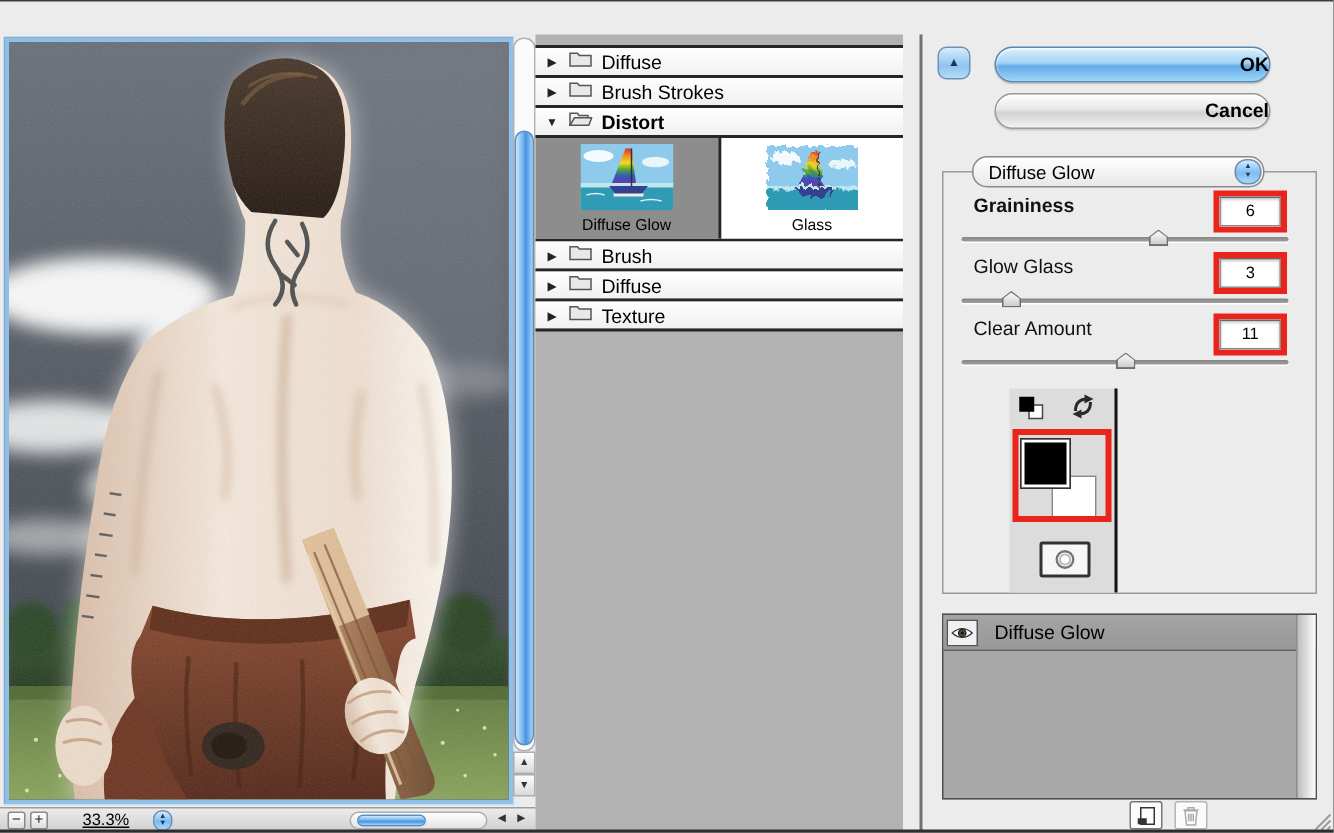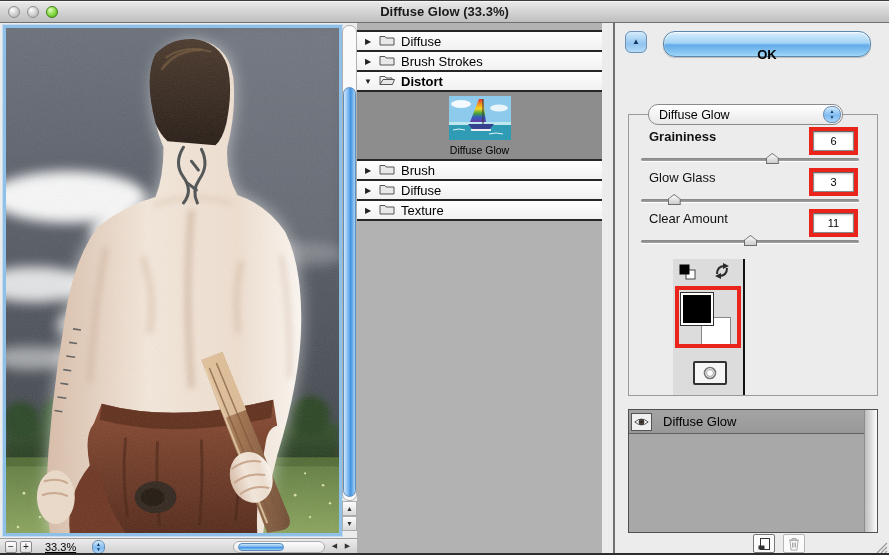--- a/index.html
+++ b/index.html
@@ -34,21 +34,21 @@
   .sb-btn{position:absolute;left:0;width:15px;height:15px;font-size:7px;line-height:13px;
     text-align:center;color:#333;background:linear-gradient(#fdfdfd,#d9d9d9);
     border:1px solid #adadad;cursor:default;}
   
   .statusbar{position:absolute;left:0;top:537px;width:357px;height:16px;
     background:linear-gradient(#ececec,#cfcfcf);border-top:1px solid #9c9c9c;
     display:flex;align-items:center;padding:0 3px 0 5px;gap:3px;font-size:11px;}
   .zbtn{width:12px;height:12px;font-size:10px;line-height:9px;text-align:center;
     padding:0;border:1px solid #8a8a8a;border-radius:2px;color:#222;
     background:linear-gradient(#ffffff,#dddddd);font-family:inherit;}
-  .zoomval{margin-left:10px;width:44px;color:#000;text-decoration:underline;}
+  .zoomval{margin-left:20px;width:44px;color:#000;text-decoration:underline;}
   .zstep{width:13px;height:14px;border-radius:6px;border:1px solid #6c8fb4;
     display:flex;flex-direction:column;align-items:center;justify-content:center;
     background:linear-gradient(#d3eafb,#7fbbf0 55%,#a9d6f7);}
   .zstep span{font-size:5px;line-height:5px;color:#123a68;}
   .hspacer{flex:1;}
   .htrack{position:relative;width:92px;height:12px;border:1px solid #adadad;border-radius:6px;
     background:linear-gradient(#fdfdfd,#e4e4e4);}
   .hthumb{position:absolute;left:4px;top:1px;width:46px;height:8px;border-radius:5px;
     background:linear-gradient(#cfe8fb,#74b4ef 45%,#4795e4 60%,#9fd2f6);
     border:1px solid #5d8fbe;}
@@ -67,23 +67,23 @@
   .tcell:last-child{border-right:none;}
   .tcell.selected{background:#8d8d8d;}
   .tcell svg{display:block;margin:4px auto 0;width:62px;height:44px;}
   .tlabel{position:absolute;left:0;right:0;bottom:3px;font-size:10.5px;color:#000;}
   
   .divider{position:absolute;left:613px;top:22px;width:2px;height:531px;background:#717171;}
   
   .collapse-btn{position:absolute;left:625px;top:30px;width:22px;height:22px;border-radius:6px;
     border:1px solid #6d92b6;background:linear-gradient(#d6ecfc,#8fc3ef 60%,#b4dcf8);
     font-size:8px;color:#12365e;text-align:center;line-height:20px;padding:0;font-family:inherit;}
-  .aqua-btn{position:absolute;left:663px;width:208px;height:24px;border-radius:12px;
-    font-size:13px;font-weight:600;color:#000;text-align:center;line-height:22px;
-    font-family:inherit;padding:12px;cursor:default;}
+  .aqua-btn{position:absolute;left:663px;width:184px;height:24px;border-radius:12px;
+    font-size:13px;font-weight:600;color:#000;text-align:right;line-height:22px;
+    font-family:inherit;padding:0;cursor:default;}
   .btn-ok{top:30px;border:1px solid #5b87ad;
     background:linear-gradient(#d7eefd,#a5d4f5 45%,#63abe9 55%,#9cd6f7);
     box-shadow:inset 0 1px 2px rgba(255,255,255,.9),0 1px 1px rgba(0,0,0,.2);}
   .btn-cancel{top:61px;border:1px solid #999;
     background:linear-gradient(#ffffff,#e6e6e6 45%,#d2d2d2 55%,#f2f2f2);
     box-shadow:inset 0 1px 1px rgba(255,255,255,.9),0 1px 1px rgba(0,0,0,.15);}
   .dropdown{position:absolute;left:648px;top:103px;width:195px;height:21px;border-radius:10px;
     border:1px solid #8a8a8a;background:linear-gradient(#ffffff,#e8e8e8);z-index:3;
     display:flex;align-items:center;}
   .dropdown .dlabel{flex:1;padding-left:10px;font-size:12.5px;color:#000;}
@@ -154,28 +154,20 @@
       </filter>
     <filter id="ripplef">
         <feTurbulence type="turbulence" baseFrequency="0.04 0.15" numOctaves="2" result="t"></feTurbulence>
       <feDisplacementMap in="SourceGraphic" in2="t" scale="7"></feDisplacementMap>
       </filter>
   </defs>
 </svg>
 
 <div class="window">
 
-  <div class="titlebar">
-    <div class="wtitle">Diffuse Glow (33.3%)</div>
-    <div class="lights">
-      <span class="light"></span>
-      <span class="light"></span>
-      <span class="light green"></span>
-    </div>
-  </div>
 
   <div class="preview">
     <svg viewBox="0 0 334 508" preserveAspectRatio="none">
       <defs>
         <linearGradient id="skyg" x1="0" y1="0" x2="0" y2="1">
           <stop offset="0" stop-color="#6a707a"></stop>
             <stop offset="1" stop-color="#43484f"></stop>
         </linearGradient>
         <linearGradient id="grassg" x1="0" y1="0" x2="0" y2="1">
           <stop offset="0" stop-color="#5f7a40"></stop>
@@ -371,20 +363,35 @@
           <rect y="26" width="62" height="18" fill="#2f9bb5"></rect>
           <rect y="26" width="62" height="3" fill="#bfe8ee"></rect>
           <path d="M4,34 q6,-2 12,0 M40,38 q7,-2 14,0" stroke="#dff3f5" fill="none"></path>
           <polygon points="30,3 34,3 37,26 21,26" fill="url(#rainbow)"></polygon>
           <line x1="34" y1="3" x2="34" y2="28" stroke="#333" stroke-width="1"></line>
           <path d="M19,28 L45,28 L40,34 L24,34 Z" fill="#35418f"></path>
           <rect x="22" y="33" width="20" height="2" fill="#eee"></rect>
         </svg>
         <div class="tlabel">Diffuse Glow</div>
       </div>
+      <div class="tcell">
+        <svg viewBox="0 0 62 44">
+          <g filter="url(#glassf)">
+            <rect width="62" height="44" fill="#8ecaec"></rect>
+            <ellipse cx="12" cy="8" rx="10" ry="4" fill="#fff" opacity=".9"></ellipse>
+            <ellipse cx="50" cy="12" rx="9" ry="3.5" fill="#fff" opacity=".8"></ellipse>
+            <rect y="26" width="62" height="18" fill="#2f9bb5"></rect>
+            <rect y="26" width="62" height="3" fill="#bfe8ee"></rect>
+            <polygon points="30,3 34,3 37,26 21,26" fill="url(#rainbow)"></polygon>
+            <line x1="34" y1="3" x2="34" y2="28" stroke="#333" stroke-width="1"></line>
+            <path d="M19,28 L45,28 L40,34 L24,34 Z" fill="#35418f"></path>
+          </g>
+        </svg>
+        <div class="tlabel">Glass</div>
+      </div>
     </div>
     <div class="frow">
       <span class="tri">▶</span>
       <span><svg width="16" height="12" viewBox="0 0 16 12">
             <path d="M1,2.5 h5 l1.2,1.5 h7.8 v7 h-14 z" fill="#e8e8e8" stroke="#555"></path>
           </svg></span>
       <span class="flabel">Brush</span>
     </div>
     <div class="frow">
       <span class="tri">▶</span>
@@ -399,20 +406,21 @@
             <path d="M1,2.5 h5 l1.2,1.5 h7.8 v7 h-14 z" fill="#e8e8e8" stroke="#555"></path>
           </svg></span>
       <span class="flabel">Texture</span>
     </div>
   </div>
 
   <div class="divider"></div>
 
   <button class="collapse-btn">▲</button>
   <button class="aqua-btn btn-ok">OK</button>
+  <button class="aqua-btn btn-cancel">Cancel</button>
 
   <div class="dropdown">
     <span class="dlabel">Diffuse Glow</span>
     <span class="dstep">
       <span>▲</span>
       <span>▼</span>
     </span>
   </div>
 
   <div class="groupbox">

